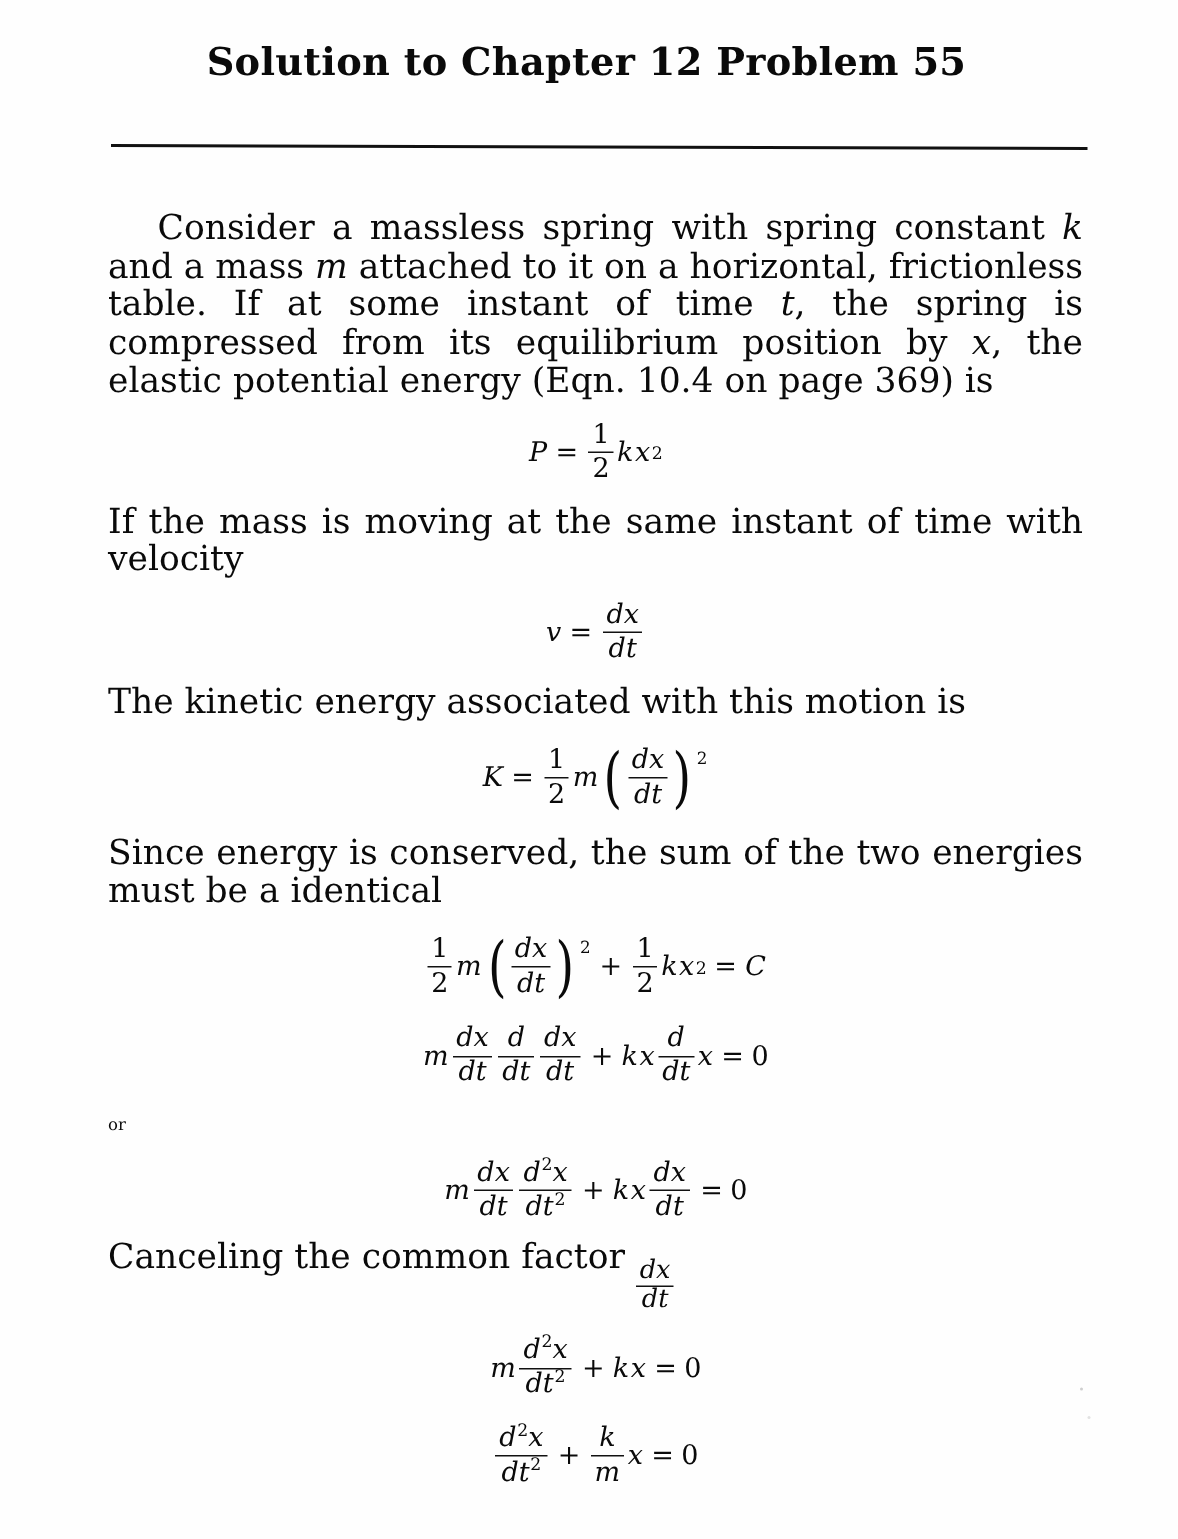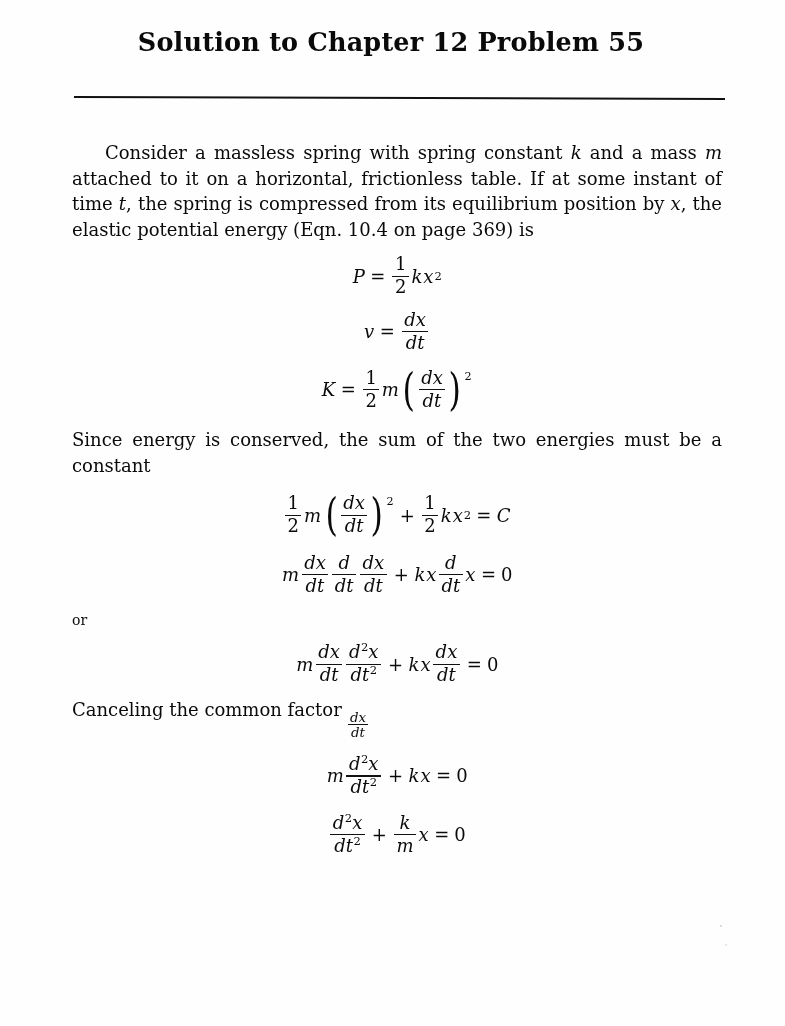--- a/index.html
+++ b/index.html
@@ -50,21 +50,21 @@
   
   .body-col {
     position: absolute;
     top: 140px;
     left: 72px;
     width: 650px;
   }
 
   p.para {
     margin: 0;
-    font-size: 18px;
+    font-size: 23px;
     line-height: 25.6px;
     text-align: justify;
     text-justify: inter-word;
     hyphens: none;
   }
   p.para.indent { text-indent: 33px; }
   p.para.noindent { text-indent: 0; }
 
   
   .eq {
@@ -151,21 +151,21 @@
     vertical-align: -0.42em;
     font-size: 0.74em;
     line-height: 1.0;
     margin: 0 1.5px;
   }
   .inline-frac > span { font-style: italic; padding: 0 1px; }
   .inline-frac > .bar { height: 1px; background: #111; width: 100%; margin: 0.5px 0; }
 
   
   .or-line {
-    font-size: 14px;
+    font-size: 11px;
     line-height: 25.6px;
   }
 
   .speck {
     position: absolute;
     width: 2px;
     height: 2px;
     background: #cfcfcf;
     border-radius: 50%;
   }
@@ -191,33 +191,35 @@
           <span class="num up">1</span>
           <span class="bar"></span>
           <span class="den up">2</span>
         </span>
         <span class="mi">k</span>
         <span class="mi">x</span>
           <sup class="exp">2</sup>
       </span>
     </div>
 
+    <p class="para noindent">If the mass is moving at the same instant of time with velocity</p>
 
     <div class="eq" style="margin-top:14px; margin-bottom:14px;">
       <span class="mathline">
         <span class="mi">v</span>
         <span class="mo">=</span>
         <span class="frac">
           <span class="num">dx</span>
           <span class="bar"></span>
           <span class="den">dt</span>
         </span>
       </span>
     </div>
 
+    <p class="para noindent">The kinetic energy associated with this motion is</p>
 
     <div class="eq" style="margin-top:16px; margin-bottom:17px;">
       <span class="mathline">
         <span class="mi">K</span>
         <span class="mo">=</span>
         <span class="frac">
           <span class="num up">1</span>
           <span class="bar"></span>
           <span class="den up">2</span>
         </span>
@@ -228,21 +230,21 @@
             <span class="num">dx</span>
             <span class="bar"></span>
             <span class="den">dt</span>
           </span>
           <span class="paren r">)</span>
           <span class="paren-sup">2</span>
         </span>
       </span>
     </div>
 
-    <p class="para noindent">Since energy is conserved, the sum of the two energies must be a constant</p>
+    <p class="para noindent">Since energy is conserved, the sum of the two energies must be a identical</p>
 
     <div class="eq" style="margin-top:16px; margin-bottom:18px;">
       <span class="mathline">
         <span class="frac">
           <span class="num up">1</span>
           <span class="bar"></span>
           <span class="den up">2</span>
         </span>
         <span class="mi">m</span>
         <span class="paren-group">

